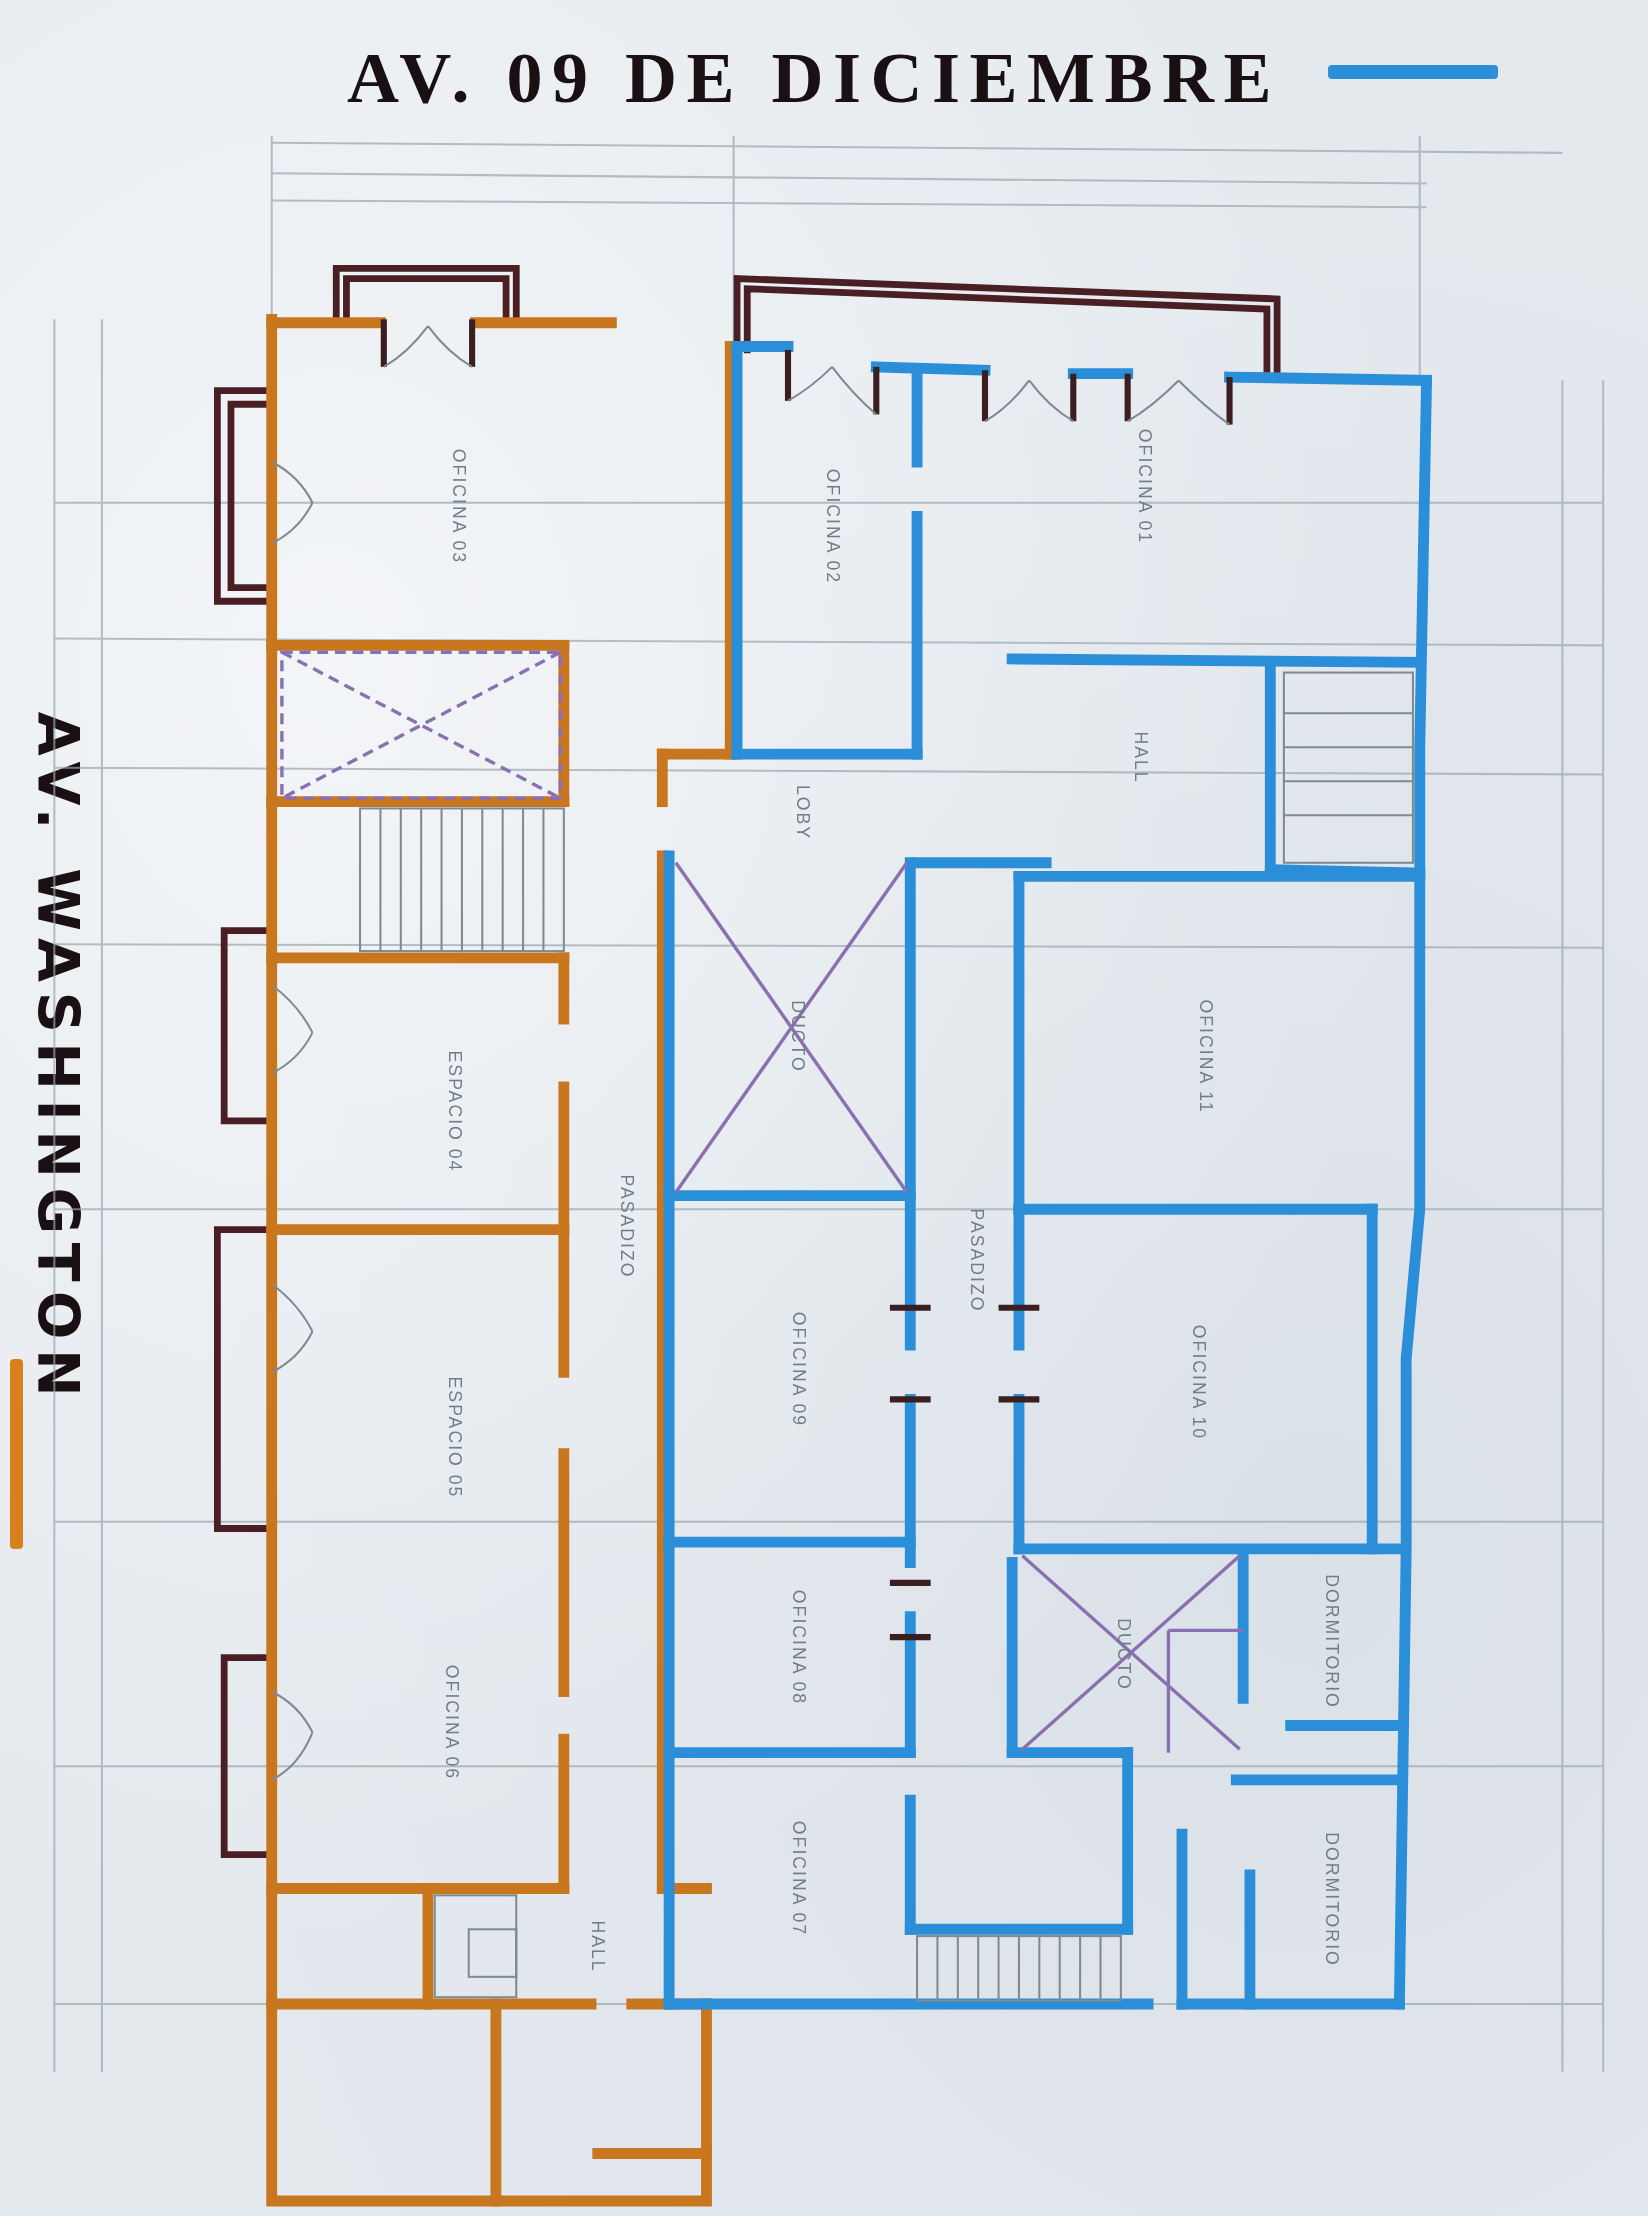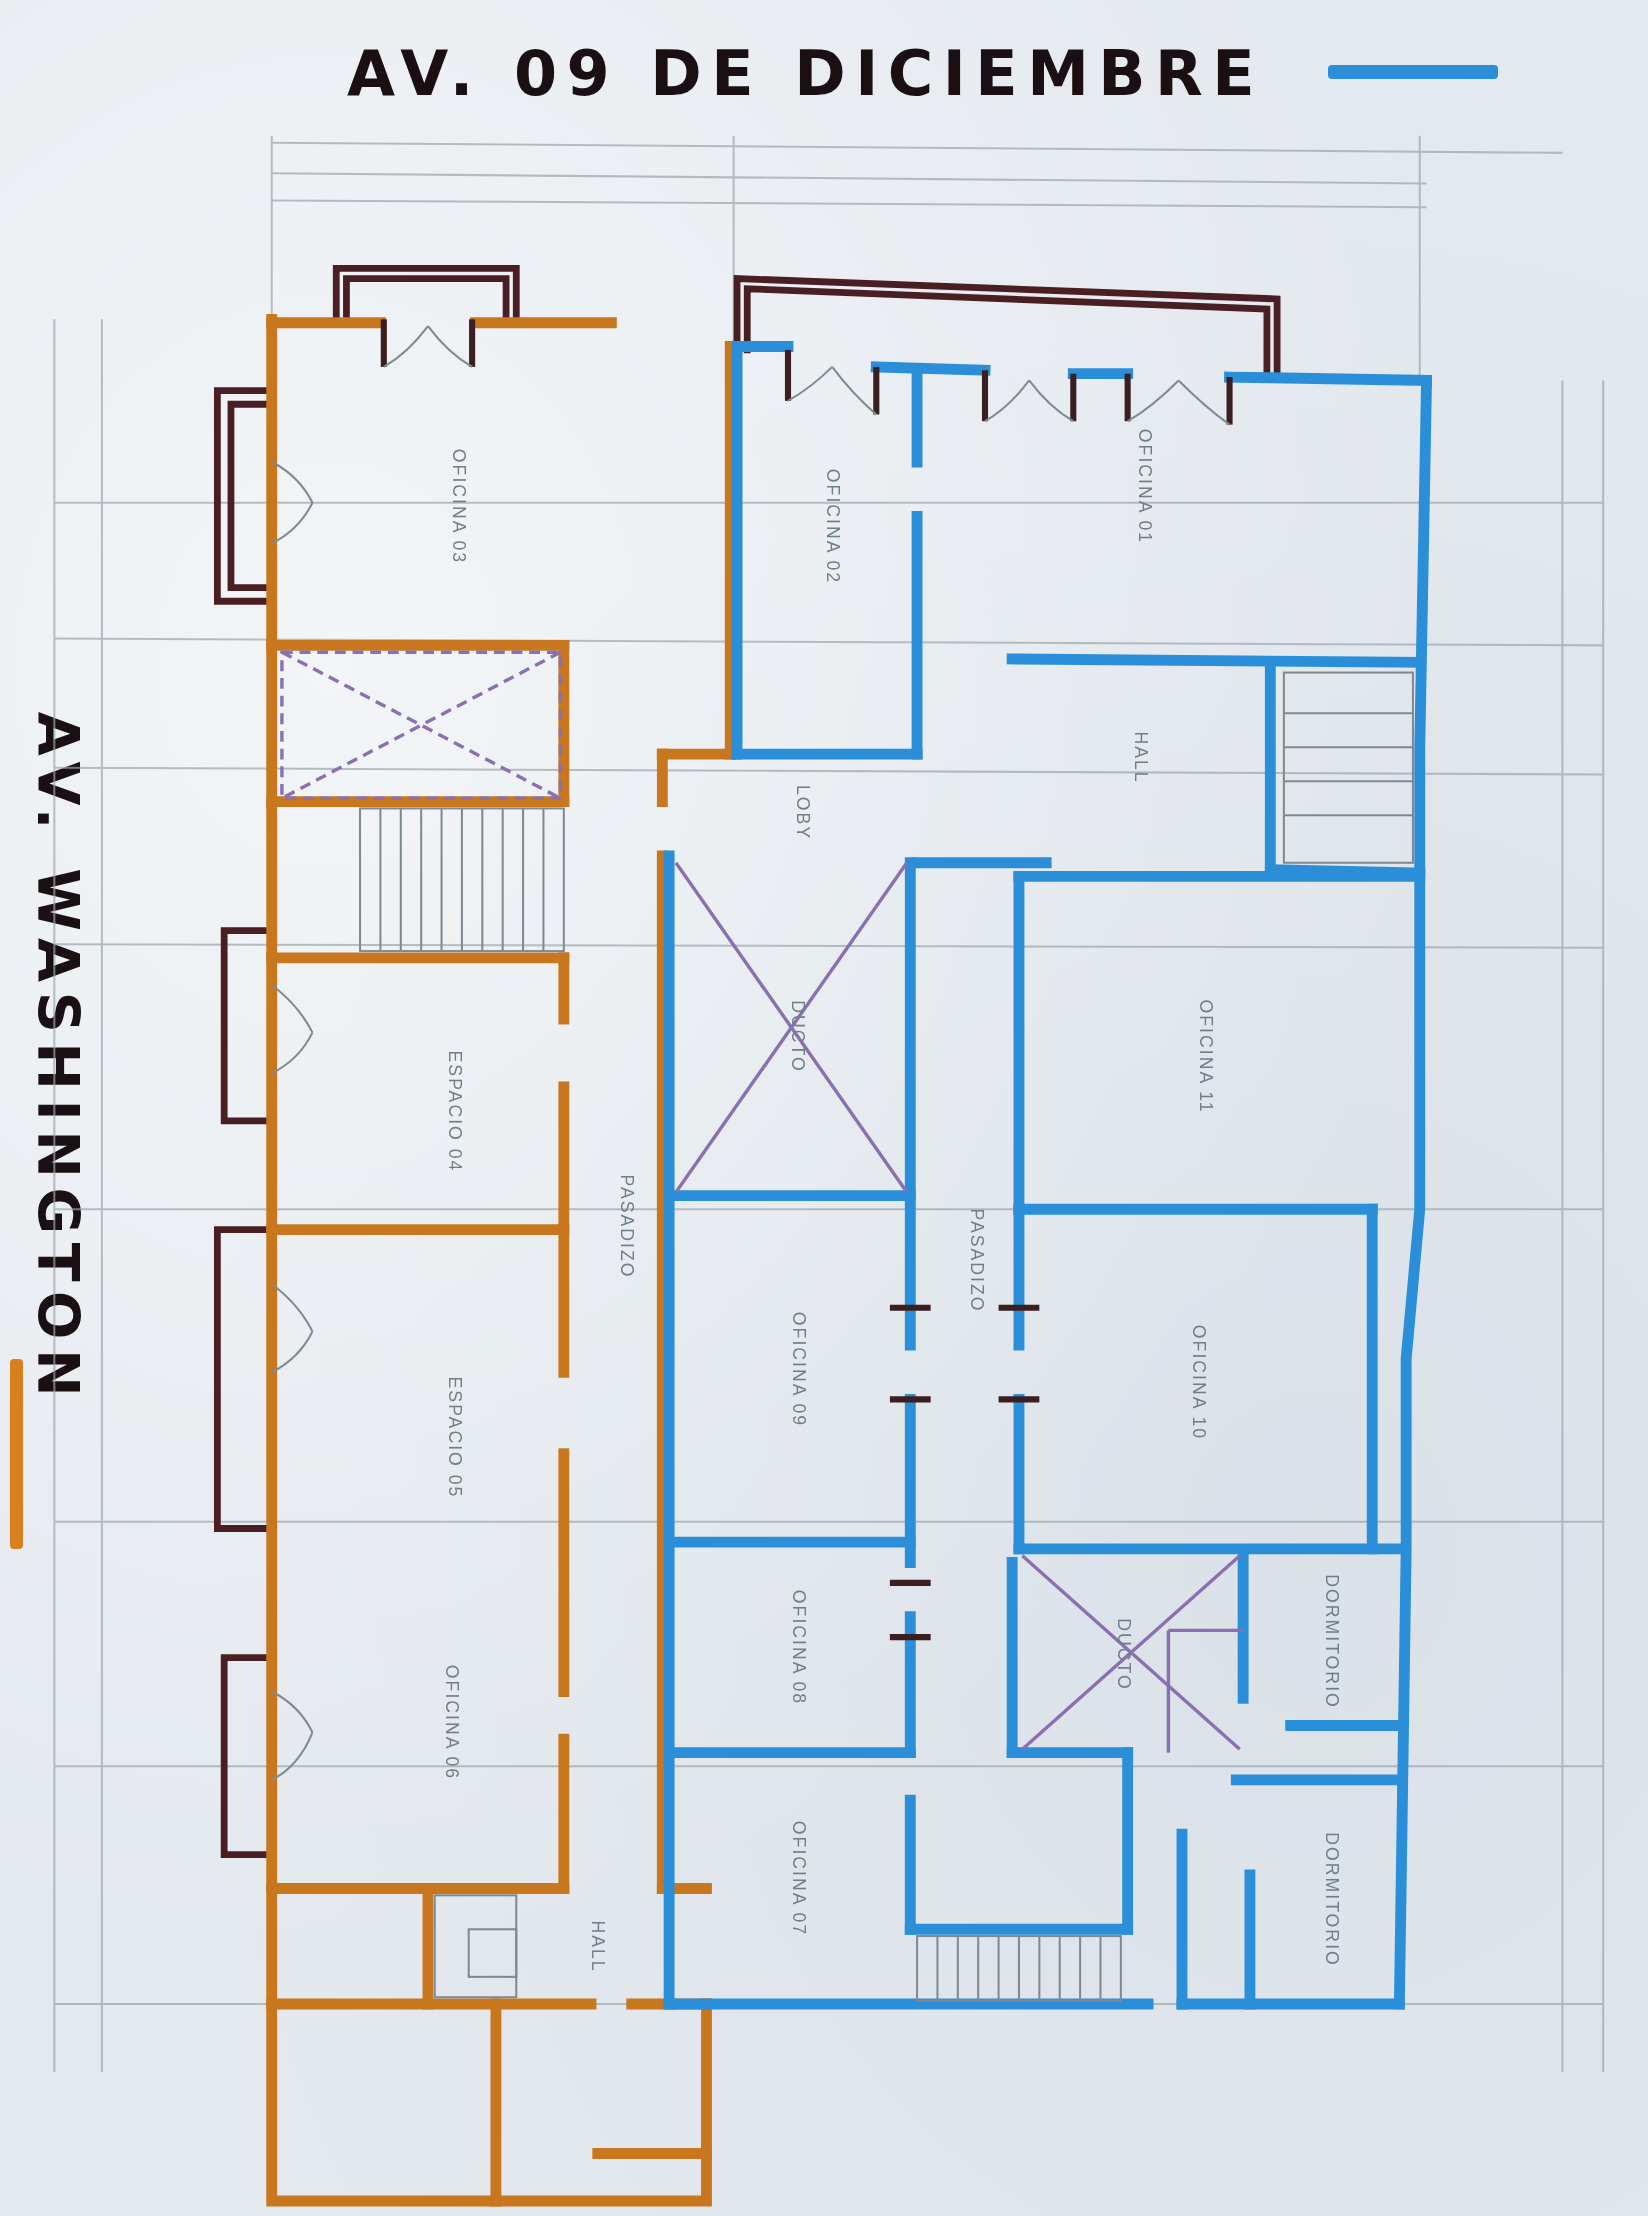--- a/index.html
+++ b/index.html
@@ -12,21 +12,21 @@
     position:absolute; left:0; top:0; width:1648px; height:2216px;
     background:
       radial-gradient(ellipse at 20% 30%, rgba(255,255,255,0.55), rgba(255,255,255,0) 60%),
       radial-gradient(ellipse at 80% 70%, rgba(200,210,220,0.35), rgba(255,255,255,0) 60%),
       #e4e9ee;
   }
   .street-title {
     position:absolute; font-weight:bold; color:#1a0f12; letter-spacing:9.5px;
     font-family:"DejaVu Sans", sans-serif;
   }
-  .street-top { left:347px; top:37px; font-size:62px; }
+  .street-top { left:347px; top:37px; font-size:72px;font-family:Liberation Serif, serif; }
   .swatch { position:absolute; border-radius:4.1px; }
   .street-left {
     left:-435px; top:1026px; font-size:57px; width:985px; text-align:center;
     transform:rotate(90deg);
   }
   svg.plan { position:absolute; left:0; top:0; }
   .room-label {
     position:absolute; color:#6f7e88; font-size:17.7px; letter-spacing:2px;
     transform:rotate(90deg); transform-origin:center; white-space:nowrap;
     font-family:"Liberation Sans", sans-serif;

